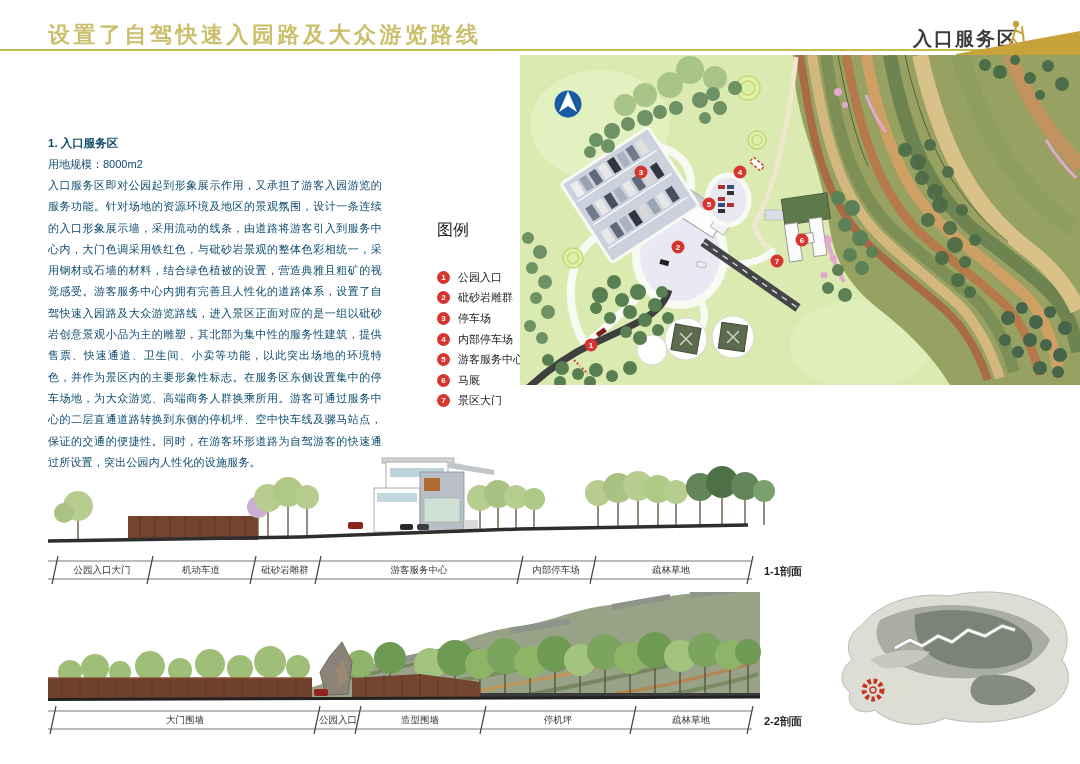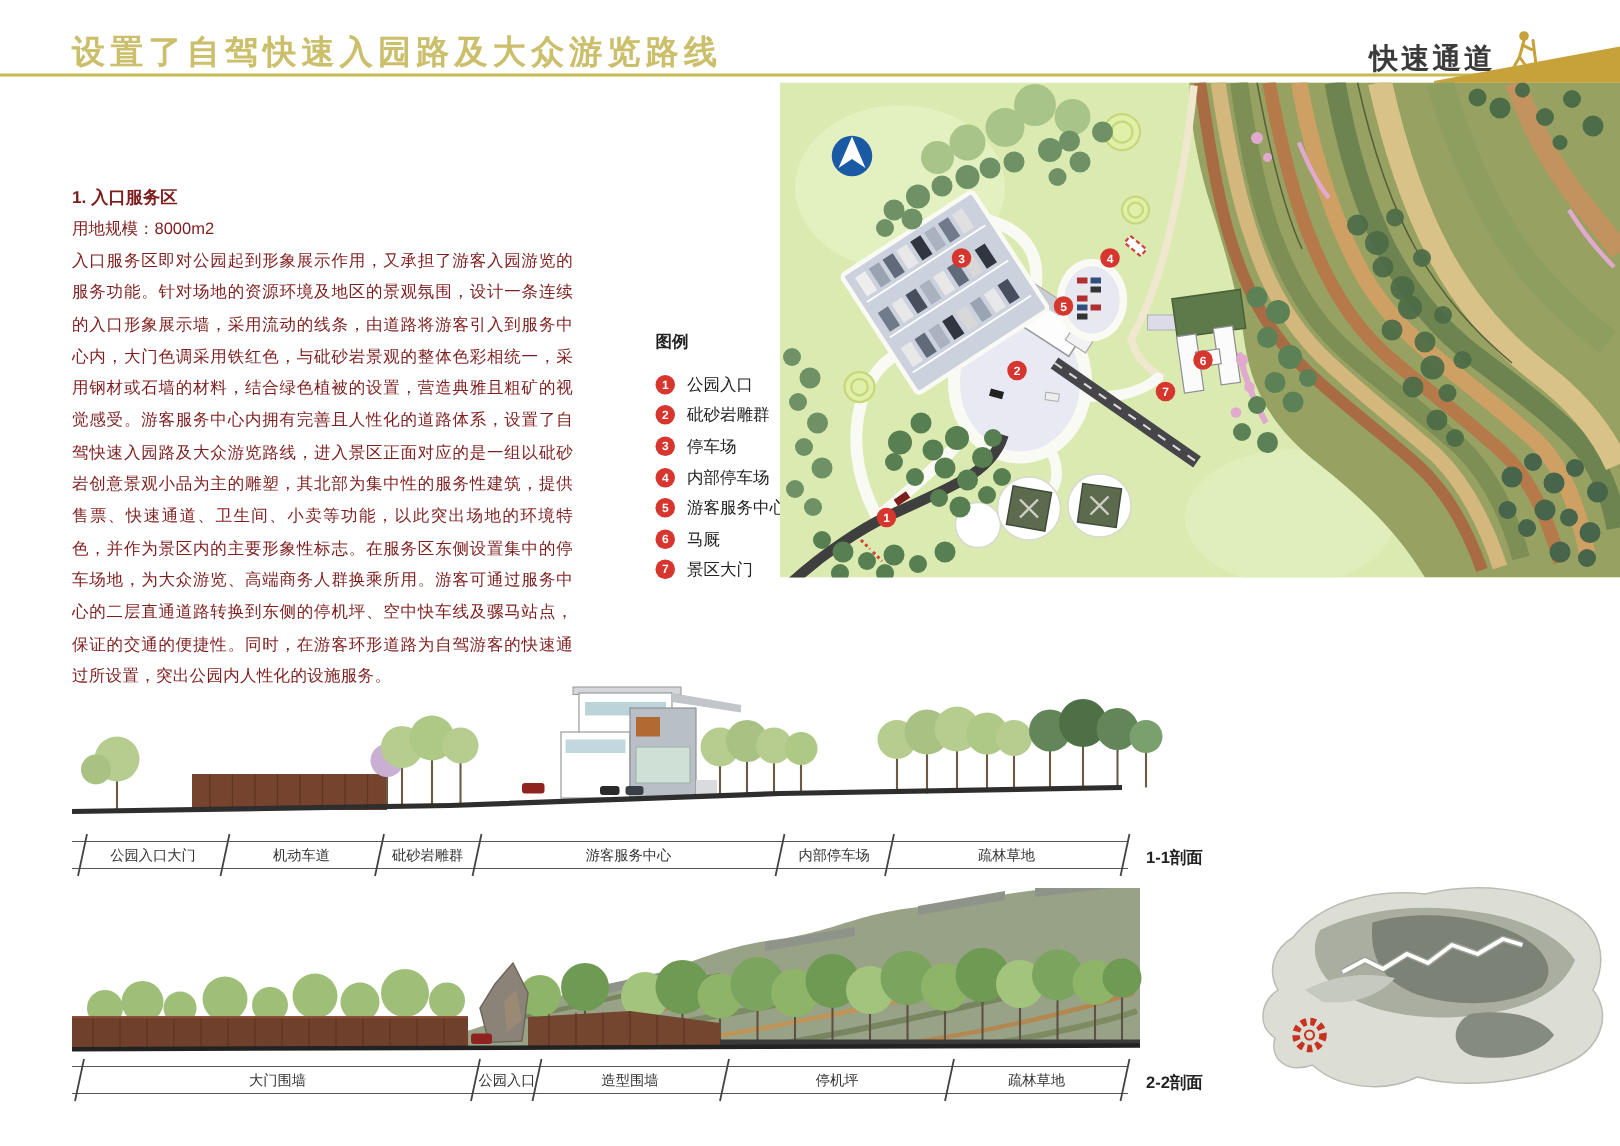--- a/index.html
+++ b/index.html
@@ -5,45 +5,45 @@
   html,body{margin:0;padding:0;background:#888;}
   .page{position:relative;width:1080px;height:764px;background:#fff;overflow:hidden;
         font-family:"Liberation Sans","DejaVu Sans",sans-serif;}
   .abs{position:absolute;}
   
   .main-title{left:48px;top:20px;font-size:22px;font-weight:700;color:#cbbf6b;
               letter-spacing:3.5px;white-space:nowrap;}
   .gold-line{left:0;top:49px;width:1080px;height:2px;background:#c6ba52;}
   .section-label{left:913px;top:26px;font-size:19px;font-weight:700;color:#3b3b3b;letter-spacing:2px;}
   
-  .info{left:48px;top:122px;width:334px;color:#7f1d1d;}
+  .info{left:48px;top:133px;width:334px;color:#0c4a6e;}
   .info .h{font-size:11.5px;font-weight:700;line-height:21px;}
   .info .ln{font-size:11px;line-height:21px;}
   .info .body{font-size:11px;line-height:21.3px;text-align:justify;letter-spacing:.2px;}
   
   .legend{left:437px;top:220px;}
-  .legend .t{font-size:11px;font-weight:700;color:#222;margin-bottom:11px;}
+  .legend .t{font-size:16px;font-weight:400;color:#222;margin-bottom:26px;}
   .legend .row{display:flex;align-items:center;height:20.6px;}
   .legend .dot{width:13px;height:13px;border-radius:50%;background:#d6362e;color:#fff;
                font-size:8px;font-weight:700;display:flex;align-items:center;justify-content:center;
                margin-right:8px;flex:0 0 13px;}
   .legend .lb{font-size:11px;color:#222;white-space:nowrap;}
   svg text{font-family:"Liberation Sans","DejaVu Sans",sans-serif;}
   .seg-label{font-size:9.5px;fill:#333;}
   .sec-name{font-size:11px;font-weight:700;fill:#222;}
   .mk{font-size:8px;font-weight:700;fill:#fff;text-anchor:middle;}
 </style>
 </head>
 <body>
 
 <div class="page">
 
   <div class="abs main-title">设置了自驾快速入园路及大众游览路线</div>
   <div class="abs gold-line"></div>
-  <div class="abs section-label">快速通道</div>
+  <div class="abs section-label">入口服务区</div>
   <svg class="abs" style="left:950px;top:18px;" width="130" height="40" viewBox="0 0 130 40">
     <polygon points="6,36 130,13 130,40 6,40" fill="#c7a23b"></polygon>
     <g stroke="#c7a23b" stroke-width="2" stroke-linecap="round" fill="#c7a23b">
       <circle cx="66" cy="6" r="3.2" stroke="none"></circle>
       <path d="M66,9 L63,20 M63,20 L58,29 M63,20 L68,27 M65,12 L71,15 M72,9 L74,25" fill="none"></path>
     </g>
   </svg>
 
   <div class="abs info">
     <div class="h">1.  入口服务区</div>

